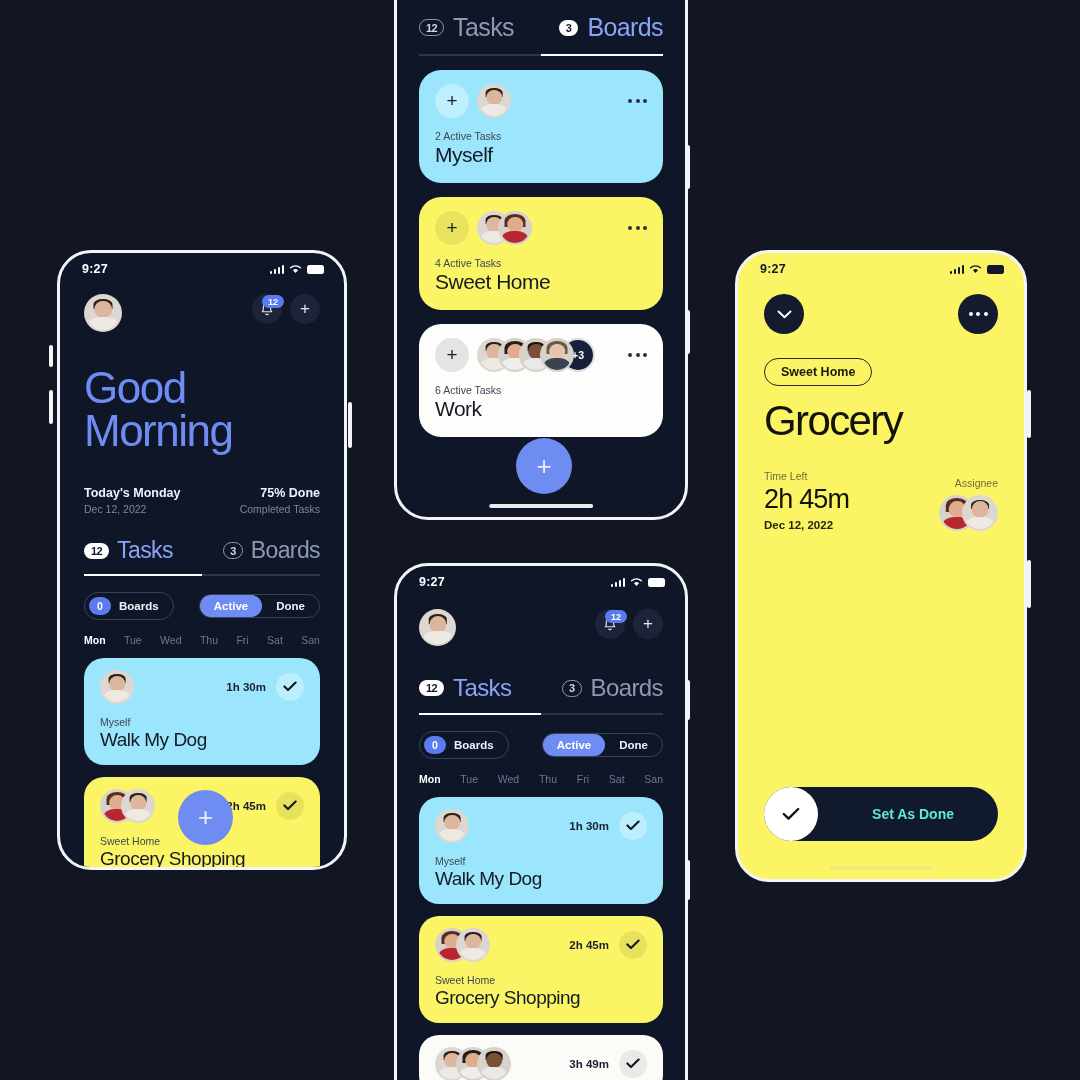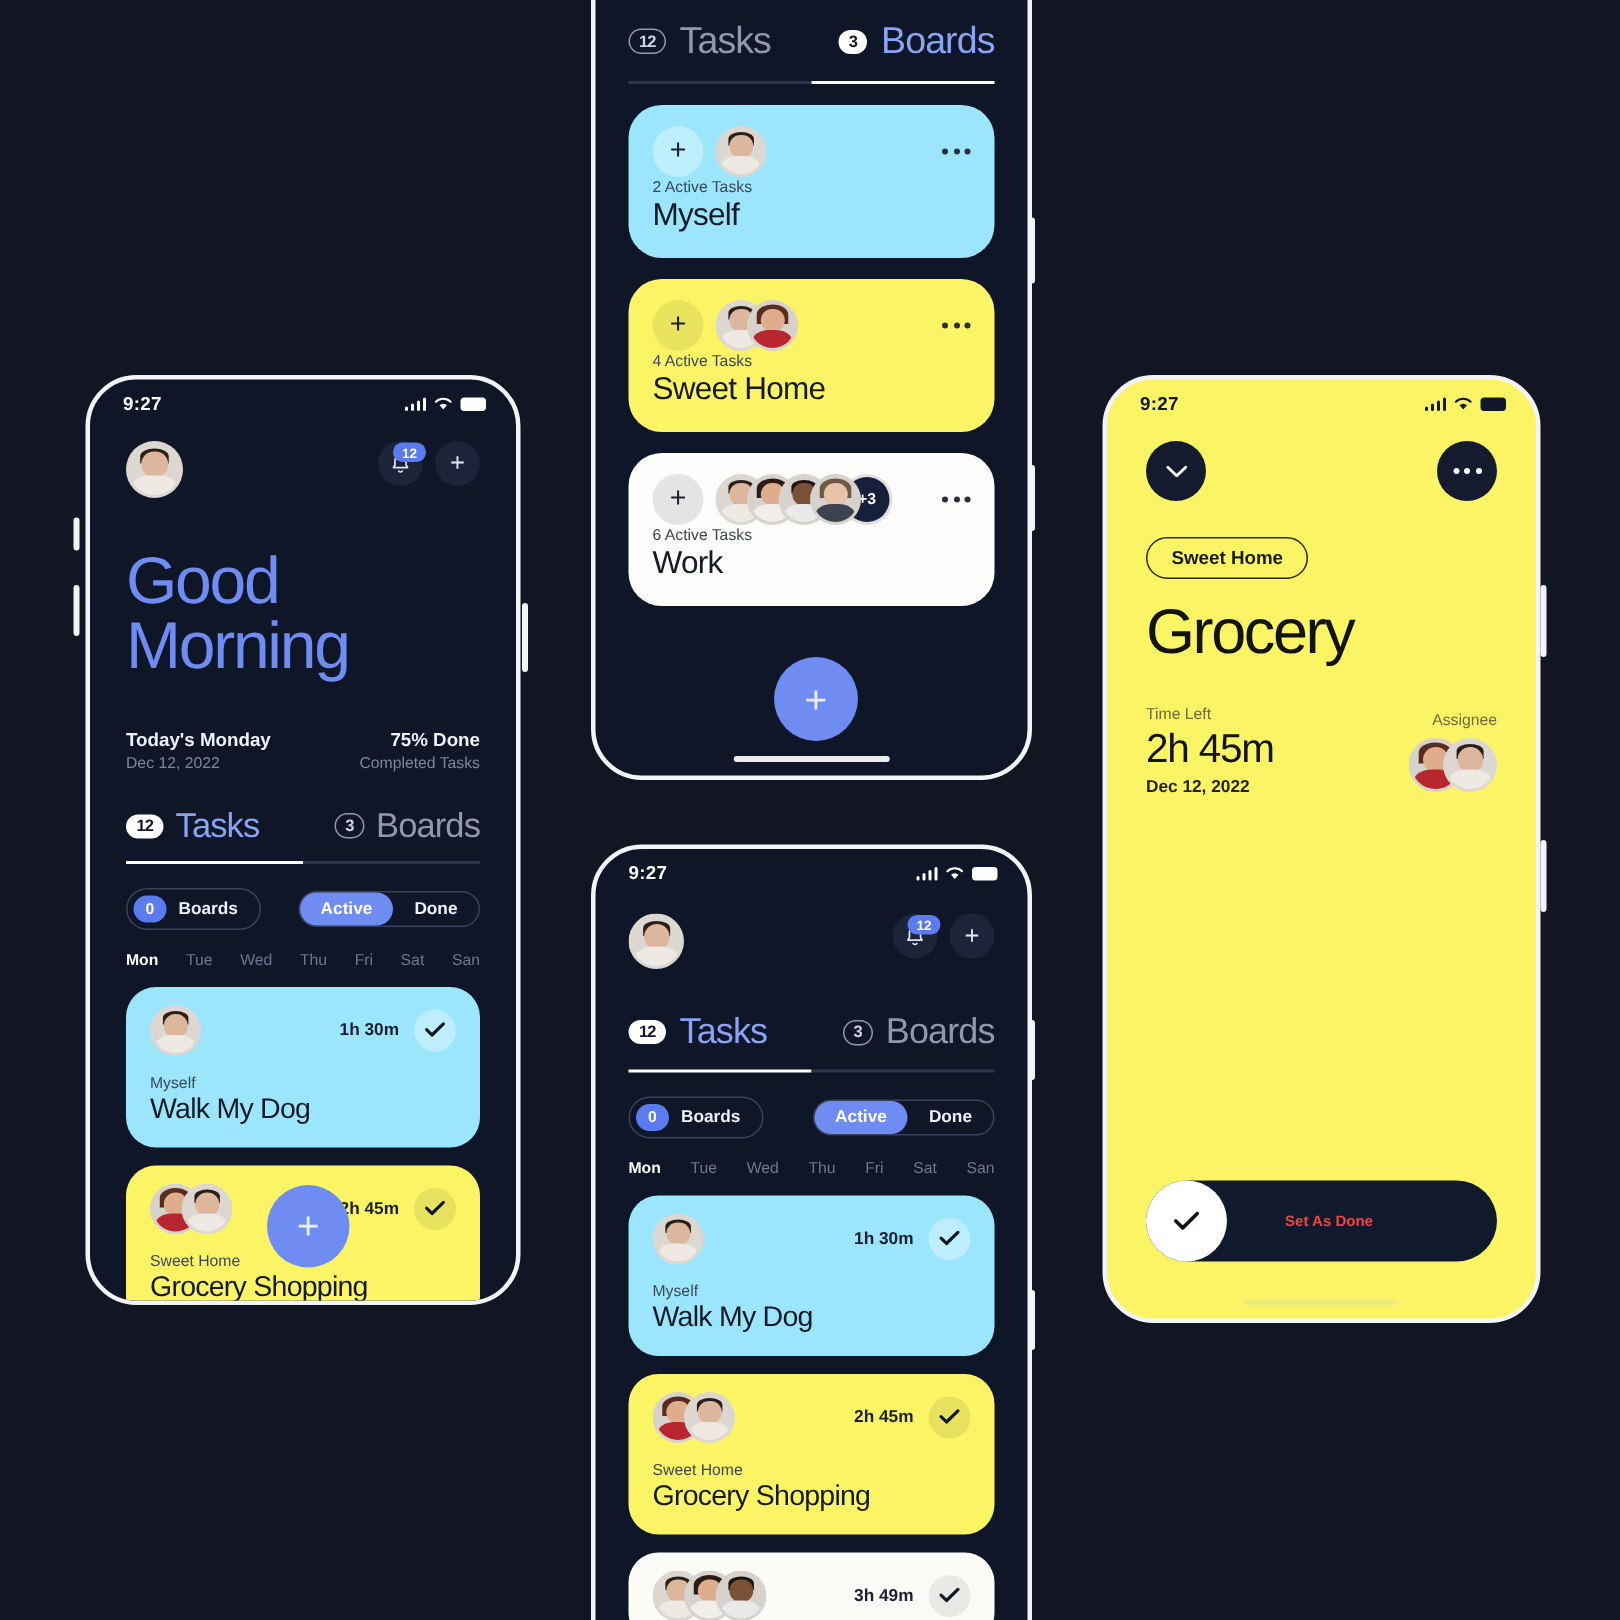--- a/index.html
+++ b/index.html
@@ -149,21 +149,21 @@
   #p2 .cnt.hollow { border:1.3px solid #8e99b0; color:#cdd5e6; padding:1.5px 6px; }
   #p2 .track { display:flex; height:1.6px; margin-top:12px; }
   #p2 .track .off { flex:1; background:#2a3550; }
   #p2 .track .on { flex:1; background:#ffffff; }
 
   .boardcard { border-radius:22px; padding:14px 16px 16px; margin-top:14px; }
   .boardcard .bc-top { display:flex; align-items:center; }
   .boardcard .addc { width:34px; height:34px; border-radius:50%;
                      display:flex; align-items:center; justify-content:center;
                      font-size:19px; color:#1b2030; font-weight:300; margin-right:8px; }
-  .boardcard .sub { font-size:10.5px; color:#3c4656; margin-top:1px; }
+  .boardcard .sub { font-size:10.5px; color:#3c4656; margin-top:12px; }
   .boardcard .name { font-size:21px; color:#141a26; letter-spacing:-.5px; margin-top:1px; }
   .bc-cyan { background:#9BE6FC; }
   .bc-cyan .addc { background:rgba(255,255,255,.35); }
   .bc-yellow { background:#FBF565; }
   .bc-yellow .addc { background:rgba(0,0,0,.07); }
   .bc-white { background:#FDFDFB; }
   .bc-white .addc { background:#e4e4e2; }
   .more { background:#dfdfe2; color:#242a38; font-size:10.5px; font-weight:bold;
           border-radius:50%; display:flex; align-items:center; justify-content:center; flex:none; }
 
@@ -205,32 +205,32 @@
   #p4 { left:735px; top:250px; width:292px; height:632px; }
   #p4 .content { padding:0 26px; }
   #p4 .navrow { display:flex; justify-content:space-between; margin-top:18px; }
   #p4 .navbtn { width:40px; height:40px; border-radius:50%; background:#141B2E;
                 display:flex; align-items:center; justify-content:center; color:#fff; }
   #p4 .tagpill { display:inline-flex; border:1.4px solid #2b2b18; border-radius:999px;
                  padding:6px 16px; font-size:12.5px; color:#191a10; font-weight:bold; margin-top:24px; }
   #p4 .bigtitle { font-size:42px; line-height:1.0; letter-spacing:-1.6px;
                   color:#121309; margin-top:14px; font-weight:400; }
   #p4 .lbl { font-size:10.5px; color:#6f6c37; }
-  #p4 .timerow { display:flex; justify-content:space-between; align-items:center; margin-top:28px; }
+  #p4 .timerow { display:flex; justify-content:space-between; align-items:flex-end; margin-top:28px; }
   #p4 .bigtime { font-size:27px; color:#121309; letter-spacing:-.8px; margin-top:2px; }
   #p4 .datesm { font-size:11.5px; color:#24250f; margin-top:4px; font-weight:bold; }
   #p4 .desc { font-size:12.5px; line-height:1.45; color:#16170b; font-weight:bold; margin-top:7px; }
   #p4 .createdline { display:flex; align-items:center; gap:6px; font-size:13px;
                      color:#16170b; font-weight:bold; margin-top:5px; }
   #p4 .donebtn { position:absolute; left:26px; right:26px; bottom:38px; height:54px;
                  background:#111A2C; border-radius:999px; display:flex; align-items:center; }
   #p4 .donebtn .ring { width:54px; height:54px; border-radius:50%; background:#ffffff;
                        display:flex; align-items:center; justify-content:center;
                        font-size:20px; color:#10141f; flex:none; }
-  #p4 .donebtn .dlabel { flex:1; text-align:center; color:#ef4444; font-size:10px;
+  #p4 .donebtn .dlabel { flex:1; text-align:right; color:#5eead4; font-size:14px;
                          font-weight:bold; margin-right:44px; }
 </style>
 </head>
 <body>
 
 <div class="stage">
 
   <div class="phone" id="p1">
     <div class="statusbar light-txt">
       <span>9:27</span>

